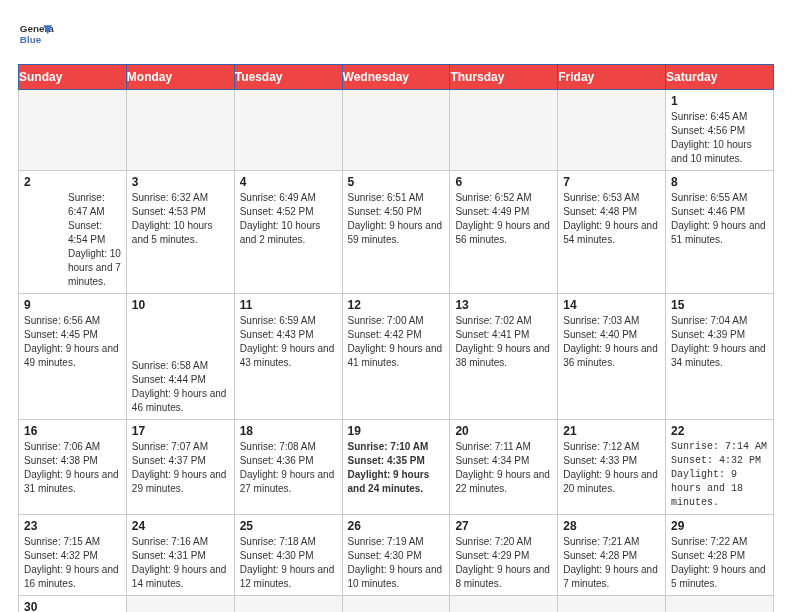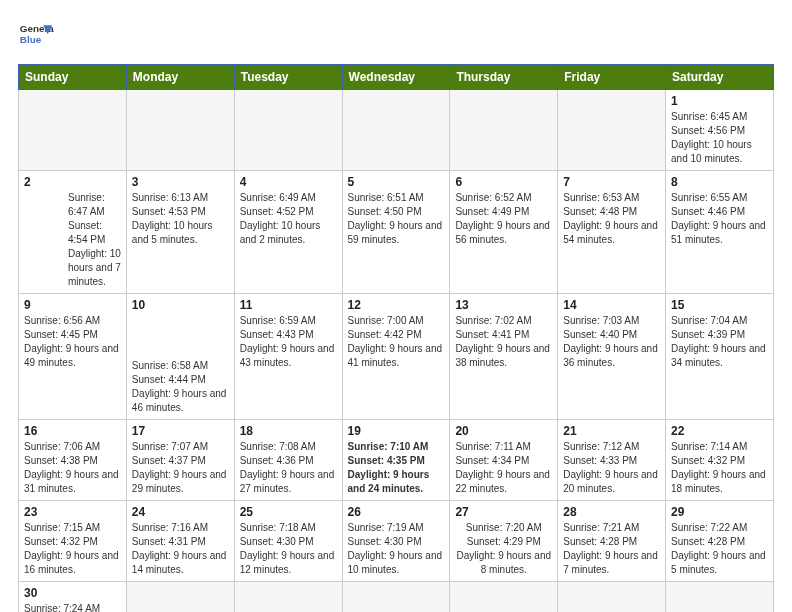--- a/index.html
+++ b/index.html
@@ -44,25 +44,25 @@
       font-size: 14px;
       color: #555;
       margin-top: 2px;
     }
     .calendar {
       width: 100%;
       border-collapse: collapse;
       border: 1px solid #ccc;
     }
     .calendar th {
-      background: #4d7c0f;
+      background: #ef4444;
       color: #fff;
       font-size: 12px;
       font-weight: bold;
-      padding: 5px 6px;
+      padding: 5px 0;
       text-align: left;
       border: 1px solid #3a62aa;
     }
     .calendar td {
       border: 1px solid #ccc;
       vertical-align: top;
       padding: 4px 5px;
       font-size: 9.5px;
       color: #333;
       width: calc(100% / 7);
@@ -132,21 +132,21 @@
         </tr>
         <tr>
           <td>
             <span class="day-number">2</span>
             <div class="day-info" style="white-space: pre-line; margin-left: 44px;">Sunrise: 6:47 AM
 Sunset: 4:54 PM
 Daylight: 10 hours and 7 minutes.</div>
           </td>
           <td>
             <span class="day-number">3</span>
-            <div class="day-info" style="white-space: pre-line;">Sunrise: 6:13 AM
+            <div class="day-info" style="white-space: pre-line;">Sunrise: 6:32 AM
 Sunset: 4:53 PM
 Daylight: 10 hours and 5 minutes.</div>
           </td>
           <td>
             <span class="day-number">4</span>
             <div class="day-info" style="white-space: pre-line;">Sunrise: 6:49 AM
 Sunset: 4:52 PM
 Daylight: 10 hours and 2 minutes.</div>
           </td>
           <td>
@@ -250,21 +250,21 @@
 Daylight: 9 hours and 22 minutes.</div>
           </td>
           <td>
             <span class="day-number">21</span>
             <div class="day-info" style="white-space: pre-line;">Sunrise: 7:12 AM
 Sunset: 4:33 PM
 Daylight: 9 hours and 20 minutes.</div>
           </td>
           <td>
             <span class="day-number">22</span>
-            <div class="day-info" style="white-space: pre-line;">Sunrise: 7:14 AM
+            <div class="day-info" style="white-space: pre-line; font-family: Liberation Mono, monospace;">Sunrise: 7:14 AM
 Sunset: 4:32 PM
 Daylight: 9 hours and 18 minutes.</div>
           </td>
         </tr>
         <tr>
           <td>
             <span class="day-number">23</span>
             <div class="day-info" style="white-space: pre-line;">Sunrise: 7:15 AM
 Sunset: 4:32 PM
 Daylight: 9 hours and 16 minutes.</div>
@@ -282,21 +282,21 @@
 Daylight: 9 hours and 12 minutes.</div>
           </td>
           <td>
             <span class="day-number">26</span>
             <div class="day-info" style="white-space: pre-line;">Sunrise: 7:19 AM
 Sunset: 4:30 PM
 Daylight: 9 hours and 10 minutes.</div>
           </td>
           <td>
             <span class="day-number">27</span>
-            <div class="day-info" style="white-space: pre-line; text-align: center;">Sunrise: 7:20 AM
+            <div class="day-info" style="white-space: pre-line;">Sunrise: 7:20 AM
 Sunset: 4:29 PM
 Daylight: 9 hours and 8 minutes.</div>
           </td>
           <td>
             <span class="day-number">28</span>
             <div class="day-info" style="white-space: pre-line;">Sunrise: 7:21 AM
 Sunset: 4:28 PM
 Daylight: 9 hours and 7 minutes.</div>
           </td>
           <td>

